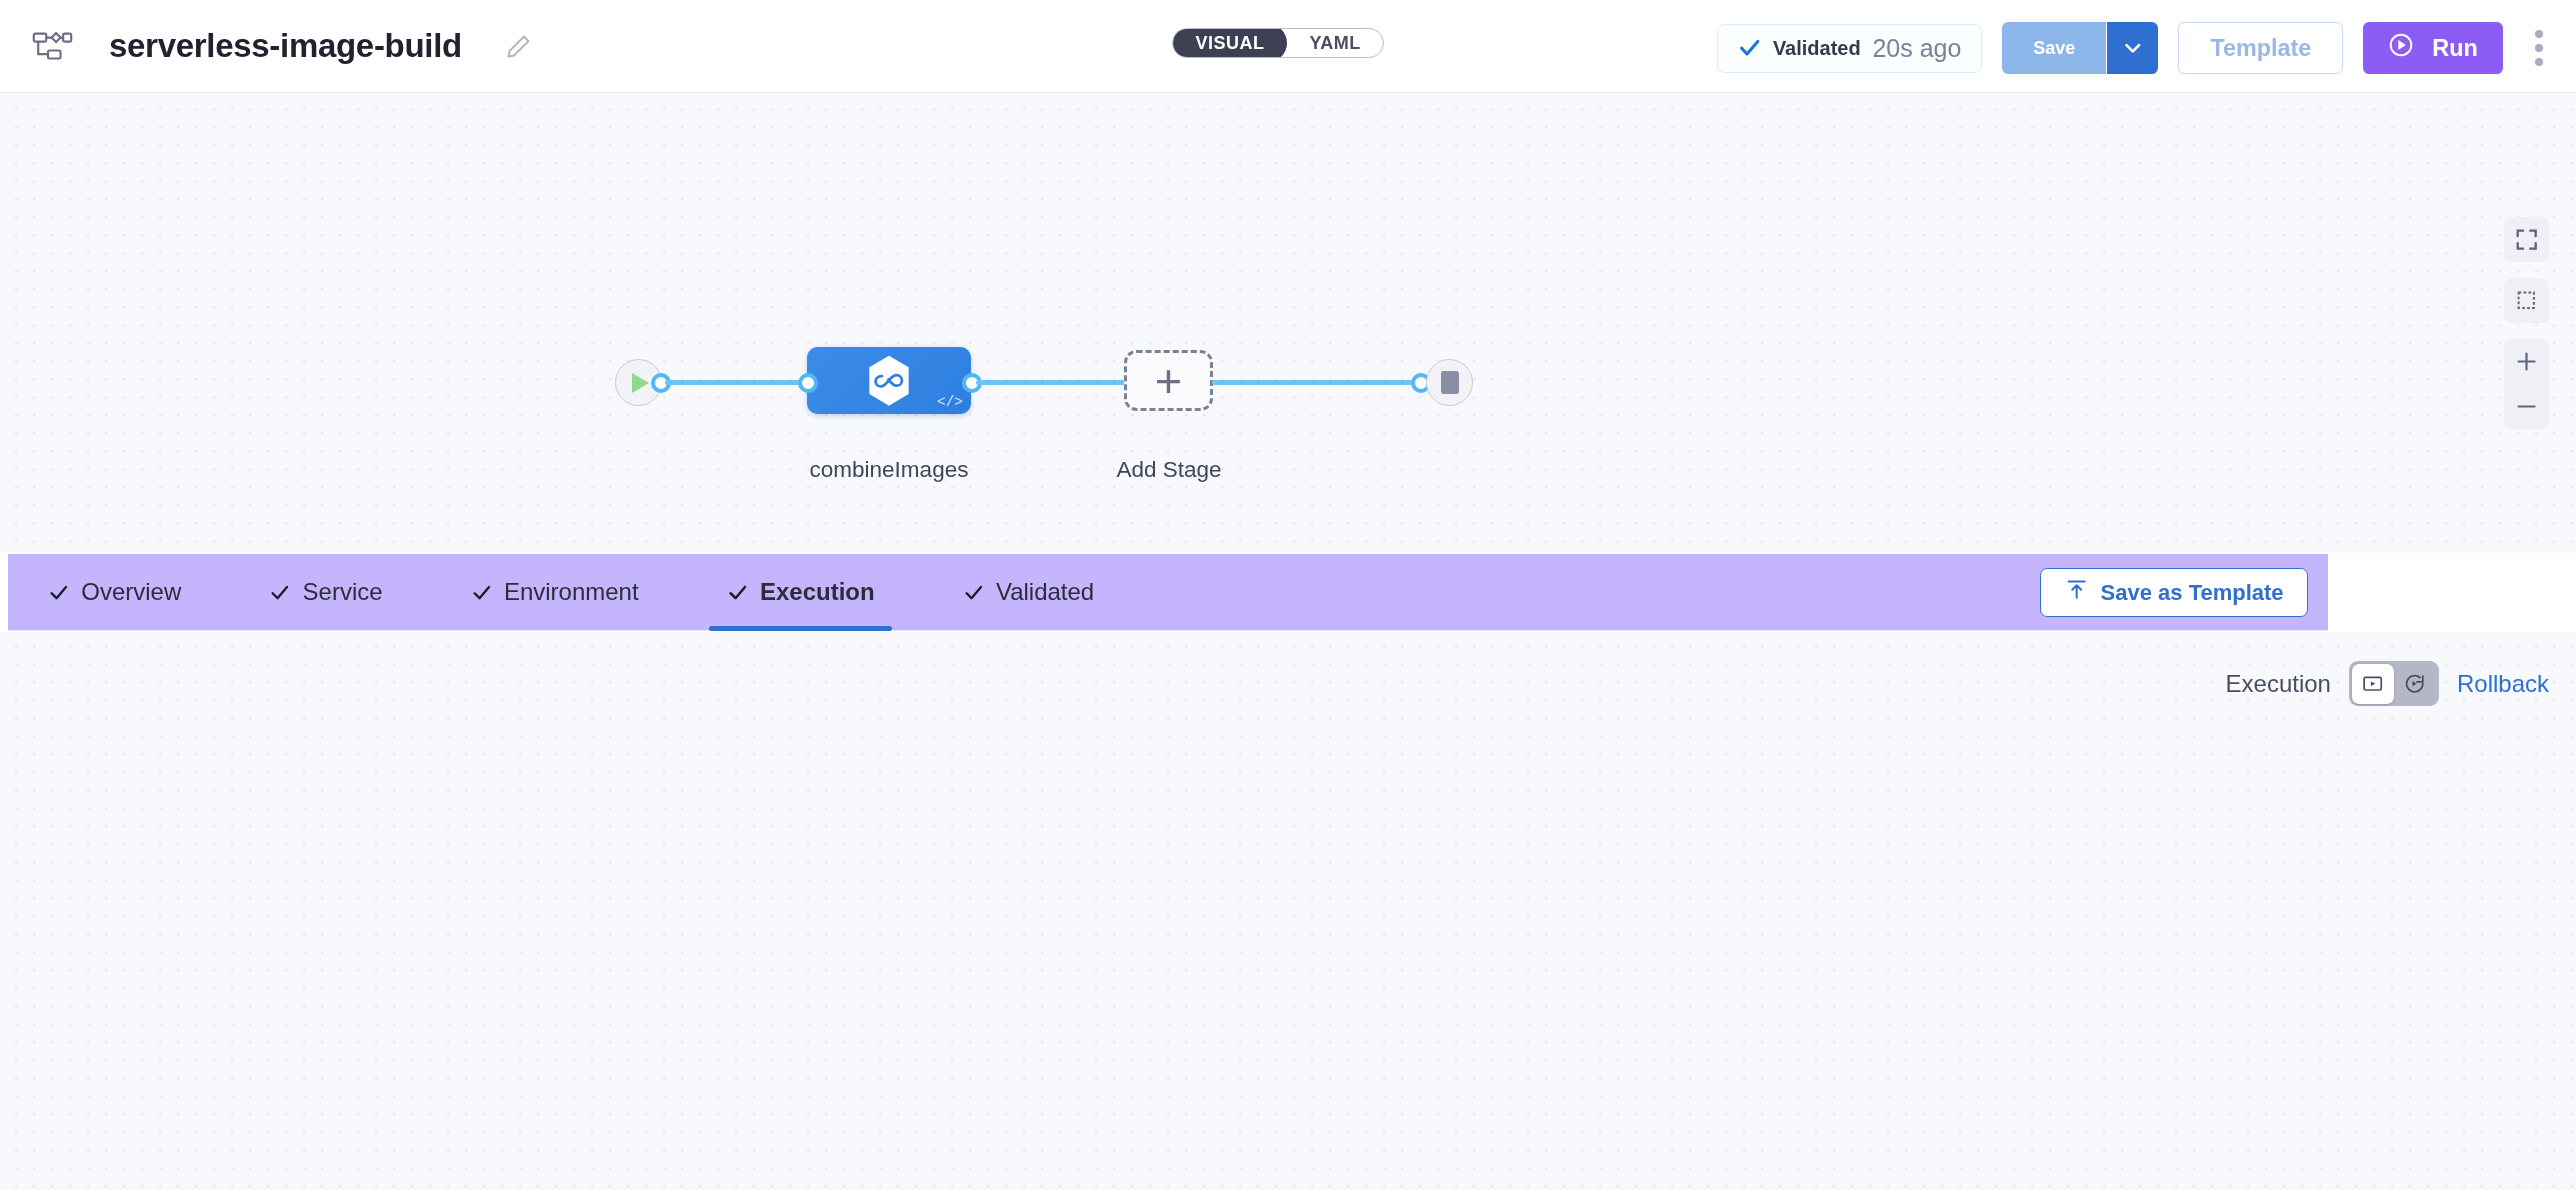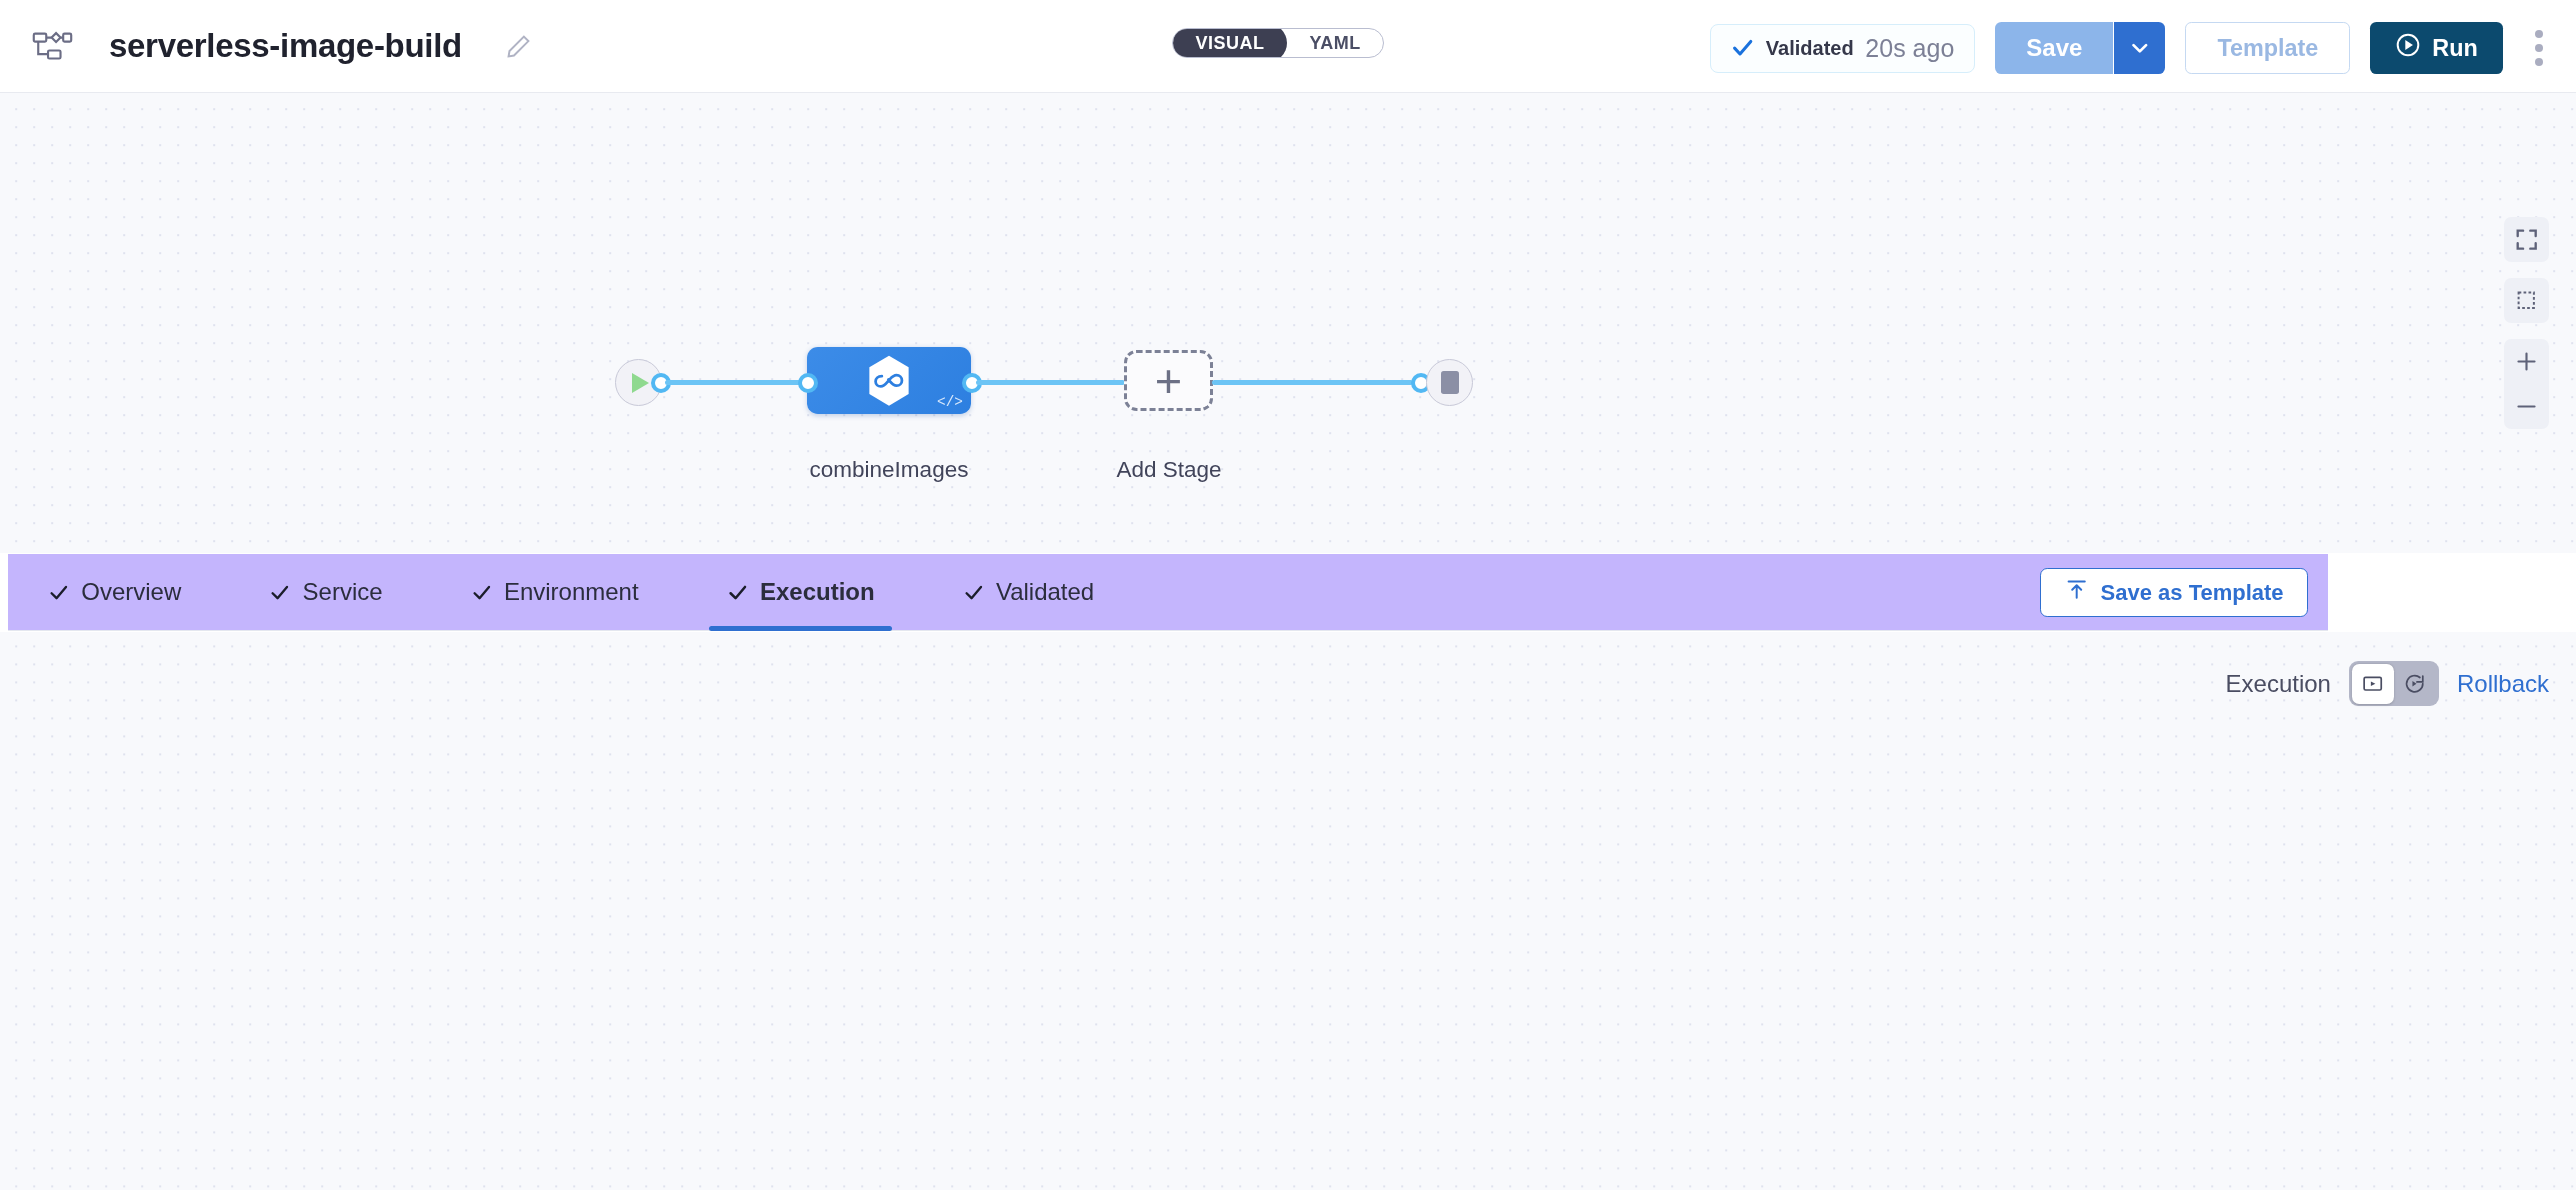--- a/index.html
+++ b/index.html
@@ -47,41 +47,41 @@
     display: flex; align-items: center; gap: 11.7px;
     border: 0.9px solid #d6eefb; border-radius: 8px; background: #fbfeff;
     height: 49px; padding: 0 20px;
   }
   .vb-check { width: 23.4px; height: 23.4px; color: #1a72dd; }
   .vb-label { font-size: 20px; font-weight: 700; color: #35384a; }
   .vb-time { font-size: 25px; color: #7c8096; }
 
   .save-group { display: flex; height: 52px; border-radius: 6.3px; overflow: hidden; }
   .save-main {
-    background: #8cb5ea; color: #ffffff; font-size: 24px; font-weight: 700;
+    background: #8cb5ea; color: #ffffff; font-size: 18px; font-weight: 700;
     border: none; padding: 0 31px; cursor: pointer;
     font-family: "Liberation Sans", sans-serif;
   }
   .save-caret {
     background: #2f6fd0; width: 52px; border: none; cursor: pointer;
     display: flex; align-items: center; justify-content: center;
     border-left: 1.8px solid #ffffff;
   }
   .save-caret svg { width: 21.6px; height: 21.6px; color: #ffffff; }
 
   .discard-btn {
     height: 52px; padding: 0 31px; border-radius: 6.3px;
     border: 0.9px solid #c5d9f2; background: #ffffff;
     color: #9ab8e2; font-size: 23.4px; font-weight: 700; cursor: pointer;
     font-family: "Liberation Sans", sans-serif;
   }
   .run-btn {
     height: 52px; padding: 0 25px; border-radius: 6.3px; border: none;
-    background: #0c4a6e; color: #ffffff; font-size: 23.4px; font-weight: 700;
-    display: flex; align-items: center; gap: 11px; cursor: pointer;
+    background: #8b5cf6; color: #ffffff; font-size: 23.4px; font-weight: 700;
+    display: flex; align-items: center; gap: 18px; cursor: pointer;
     font-family: "Liberation Sans", sans-serif;
   }
   .run-btn svg { width: 26px; height: 26px; }
   .kebab { display: flex; flex-direction: column; gap: 6.3px; padding: 9px 12.6px; cursor: pointer; }
   .kebab i { width: 8px; height: 8px; border-radius: 50%; background: #aaadc0; display: block; }
 
   
   .stage-canvas {
     position: absolute; left: 0; top: 93px; width: 2576px; height: 460px;
     background-color: #f8f9fc;

